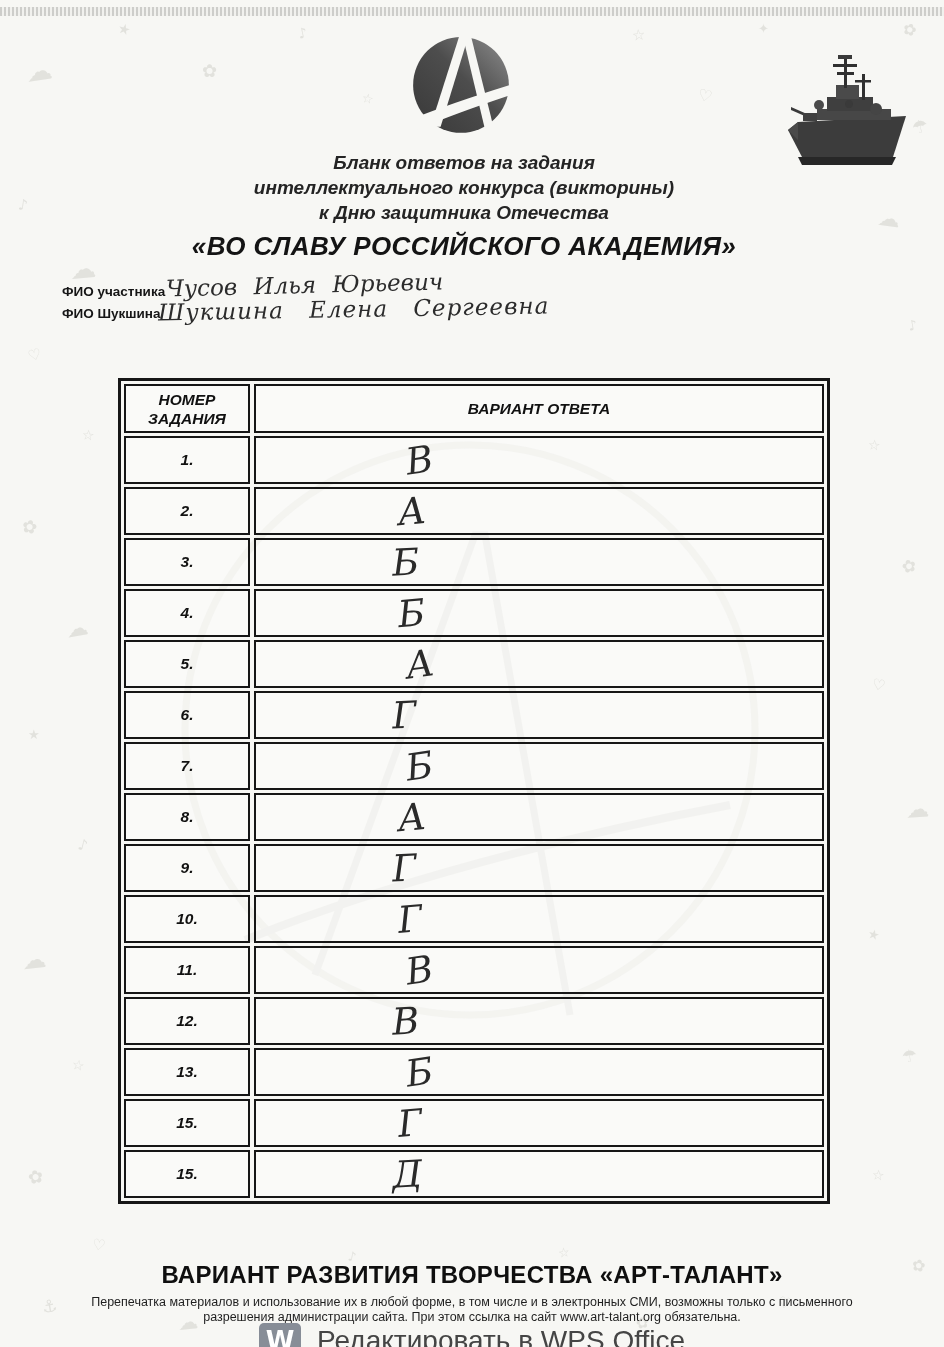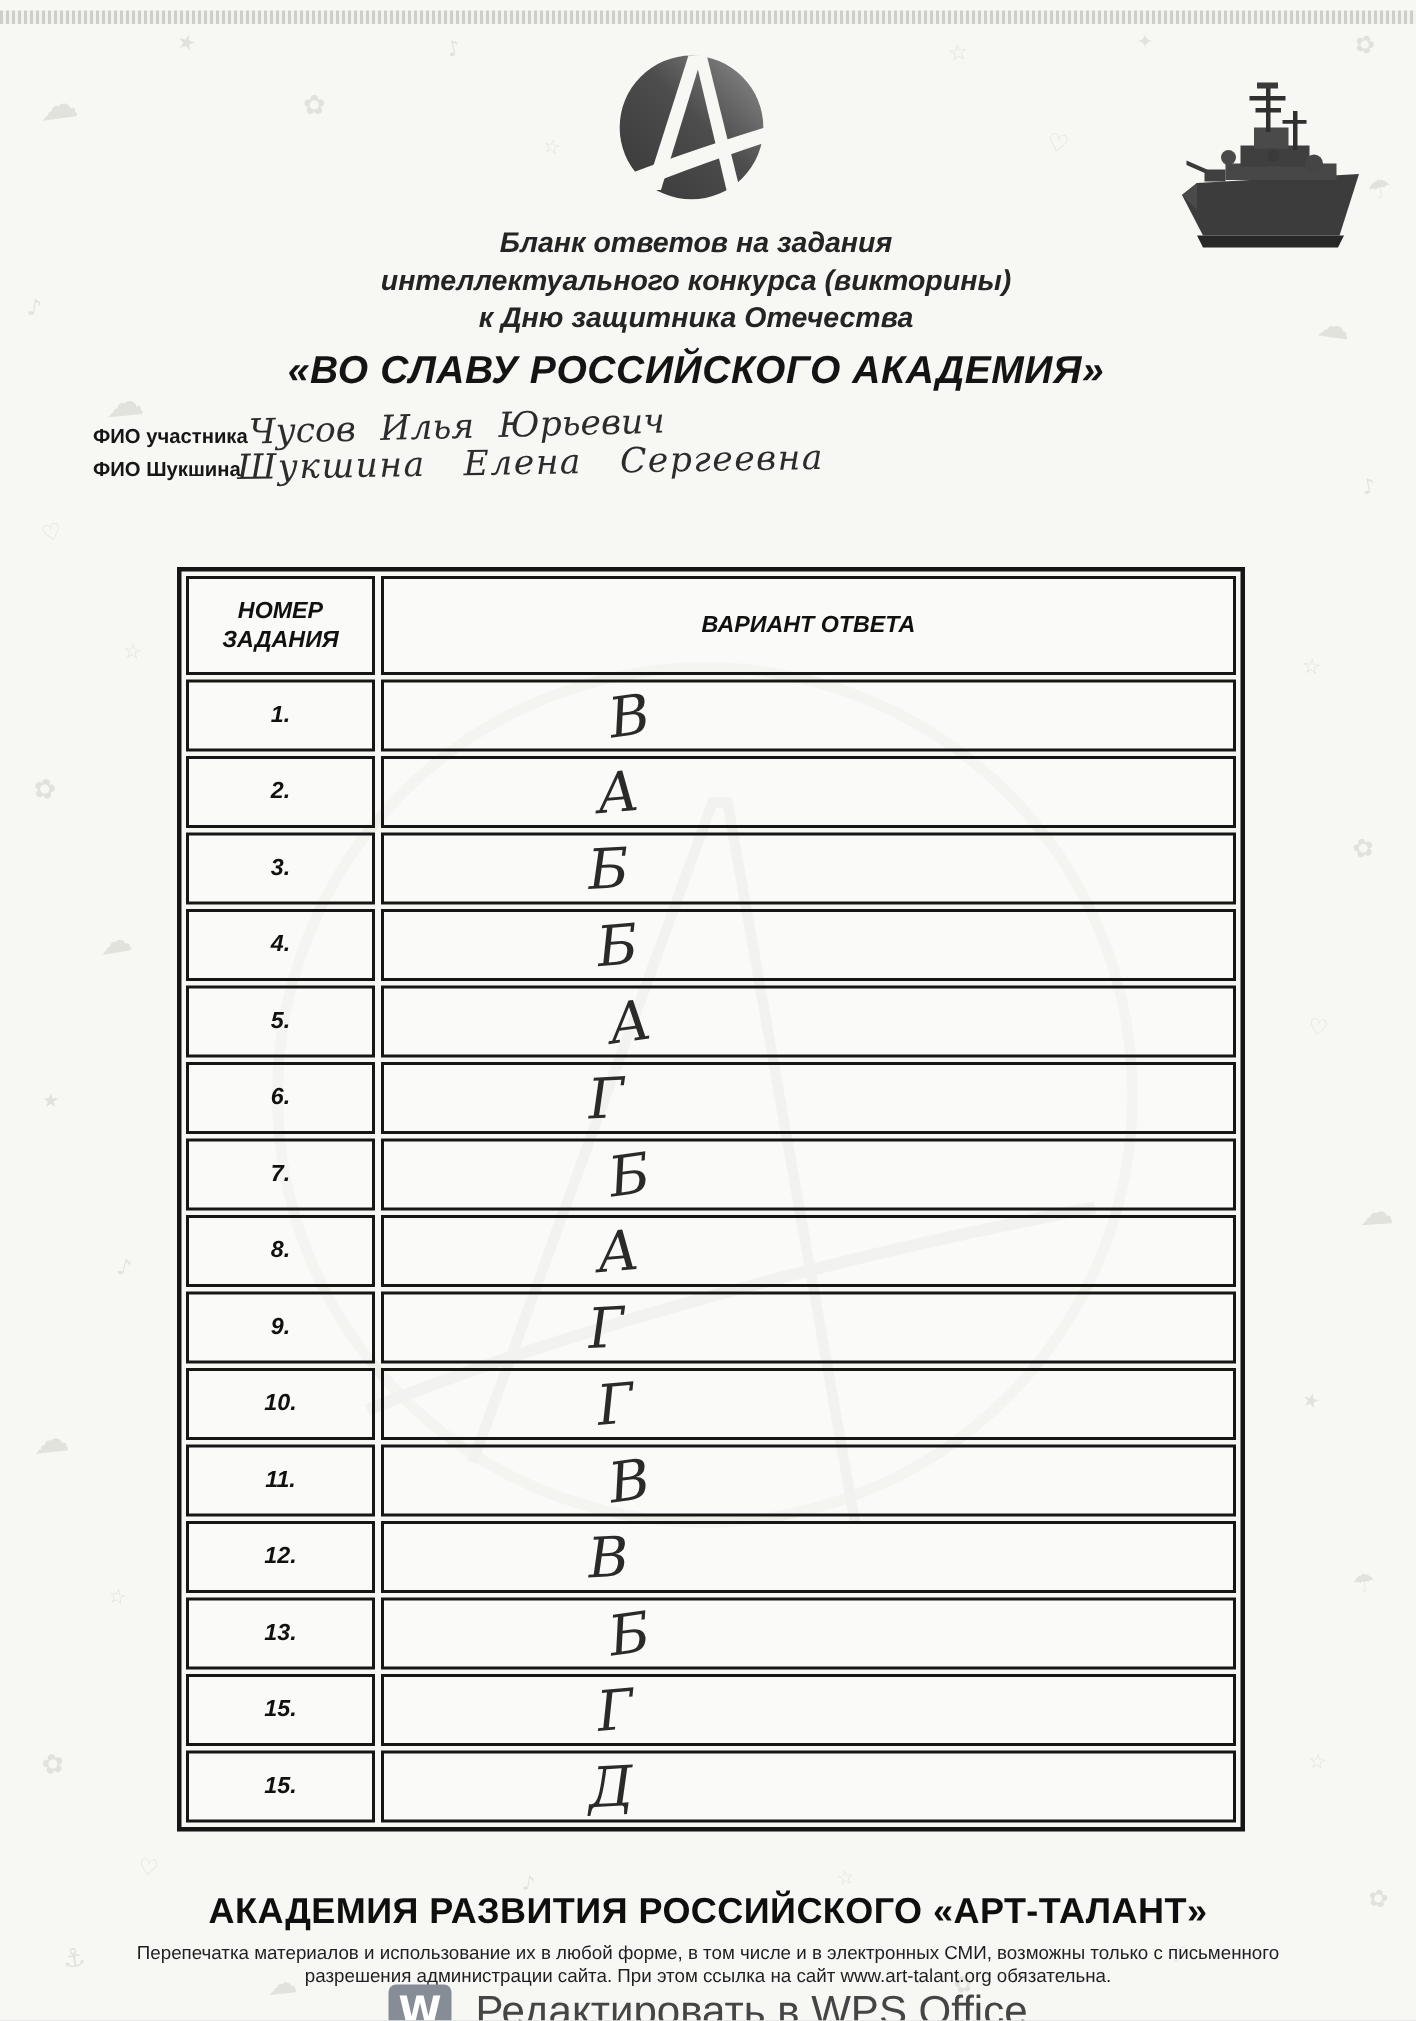--- a/index.html
+++ b/index.html
@@ -34,21 +34,21 @@
   .hand{font-family:"DejaVu Serif",serif;font-style:italic;color:#2c2c2c;white-space:nowrap;}
   .value-name{position:absolute;left:104px;top:-10px;font-size:23px;word-spacing:9px;transform:rotate(-1.5deg);}
   .value-teacher{position:absolute;left:96px;top:-8px;font-size:23px;word-spacing:17px;letter-spacing:1px;transform:rotate(-1deg);}
   .value-school{position:absolute;left:178px;top:-9px;font-size:24px;letter-spacing:1px;transform:rotate(-0.5deg);}
   
   .answer-table{
     position:absolute;left:118px;top:378px;width:712px;box-sizing:border-box;
     border:3px solid #161616;padding:0 3px 3px 3px;background:transparent;
   }
   .trow{display:flex;gap:4px;margin-top:3px;height:48px;}
-  .trow.head{height:66px;}
+  .trow.head{height:49px;}
   .cell{border:2.5px solid #161616;box-sizing:border-box;background:rgba(255,255,255,.35);}
   .cell.num{width:126px;display:flex;align-items:center;justify-content:center;
     font-weight:bold;font-style:italic;font-size:15.5px;color:#111;}
   .cell.ans{flex:1;position:relative;}
   .th-task{white-space:pre-line;text-align:center;line-height:19px;}
   .th-answer{display:flex;align-items:center;justify-content:center;
     font-weight:bold;font-style:italic;font-size:15.5px;color:#111;}
   .hand-ans{
     position:absolute;left:142px;top:1px;font-family:"DejaVu Serif",serif;font-style:italic;
     font-size:37px;line-height:44px;color:#2a2a2a;transform:rotate(-5deg);
@@ -285,21 +285,21 @@
 
     <div class="trow">
       <div class="cell num">15.</div>
       <div class="cell ans">
         <span class="hand-ans">Д</span>
       </div>
     </div>
   </div>
   </div>
 
-  <div class="footer-org">АКАДЕМИЯ РАЗВИТИЯ РОССИЙСКОГО «АРТ-ТАЛАНТ»</div>
+  <div class="footer-org">ВАРИАНТ РАЗВИТИЯ ТВОРЧЕСТВА «АРТ-ТАЛАНТ»</div>
   <div class="footer-legal">Перепечатка материалов и использование их в любой форме, в том числе и в электронных СМИ, возможны только с письменного разрешения администрации сайта. При этом ссылка на сайт www.art-talant.org обязательна.</div>
 
   <div class="wps-row">
     <div class="wps-icon">W</div>
     <div class="wps-text">Редактировать в WPS Office</div>
   </div>
 
 </div>
 
 </body></html>

